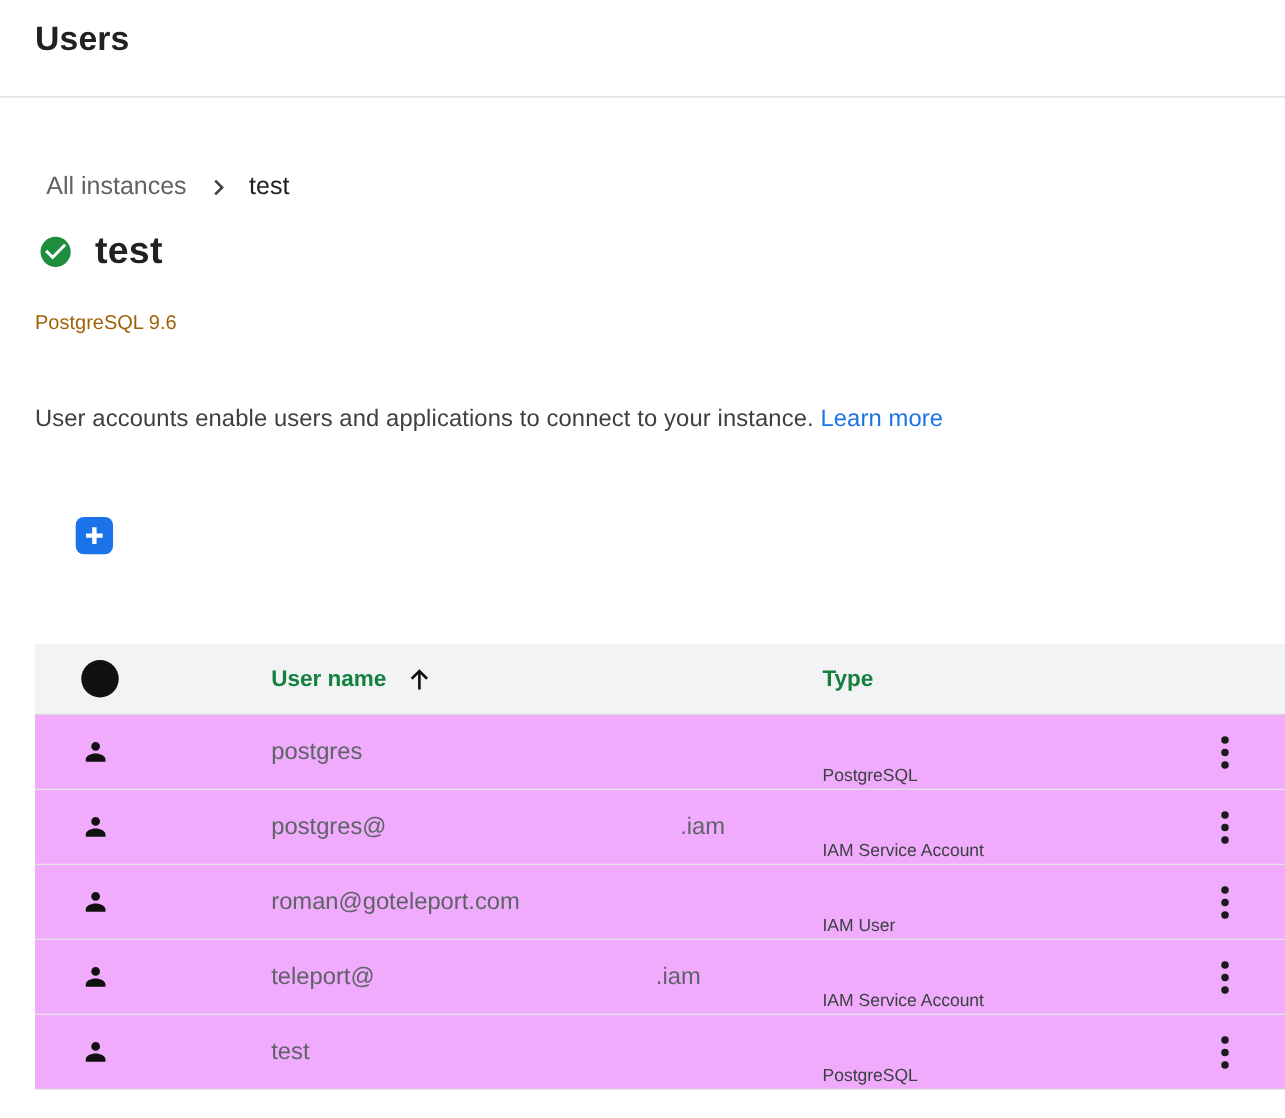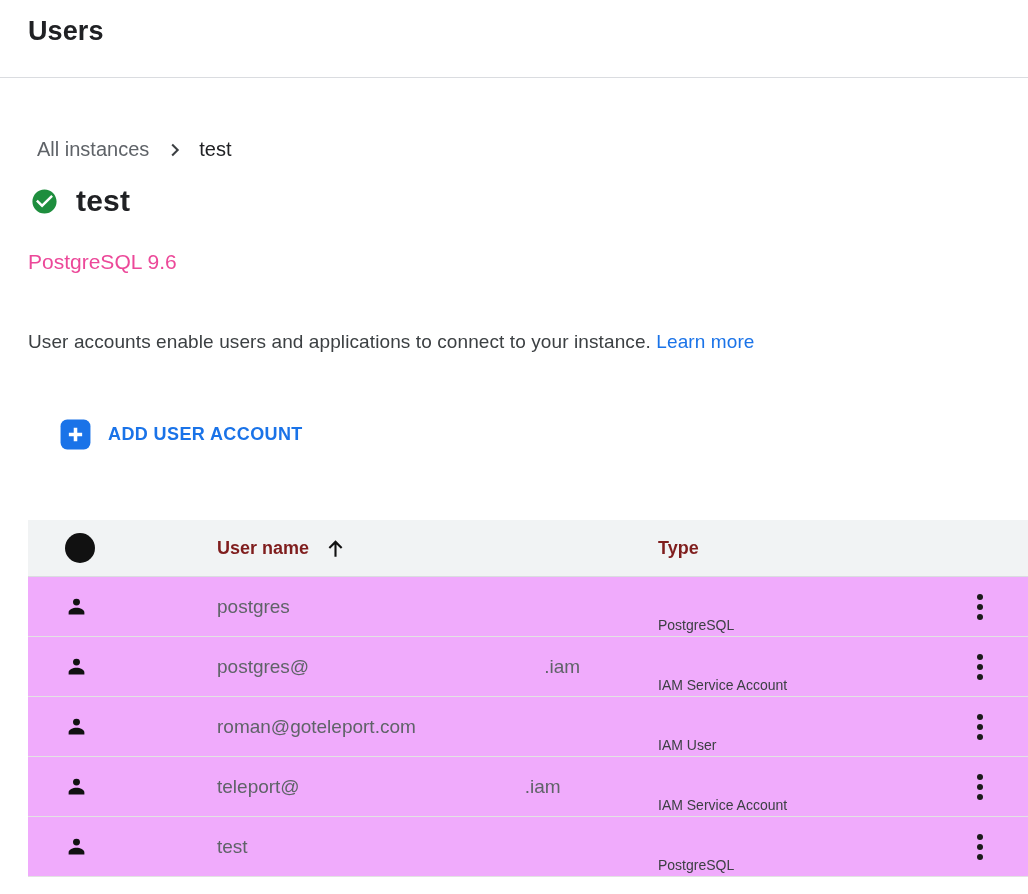--- a/index.html
+++ b/index.html
@@ -45,22 +45,22 @@
   .check-circle { display: inline-flex; margin-left: 2px; }
   .instance-name {
     margin-left: 17px;
     font-size: 30px;
     font-weight: 700;
     color: #202124;
     letter-spacing: 0.2px;
   }
   .instance-version {
     margin-top: 32px;
-    font-size: 21px;
-    color: #ec4899;
+    font-size: 16px;
+    color: #a16207;
   }
   .description {
     margin-top: 57px;
     font-size: 19px;
     color: #3c4043;
     letter-spacing: 0.1px;
   }
   .learn-more {
     color: #1a73e8;
     cursor: pointer;
@@ -108,21 +108,21 @@
   .cell-icon { padding-left: 35px; display: flex; align-items: center; }
   .header-circle {
     width: 30px; height: 30px;
     border-radius: 50%;
     background: #111;
     margin-left: 2px;
   }
   .col-label {
     font-size: 18px;
     font-weight: 700;
-    color: #7f1d1d;
+    color: #15803d;
     display: flex;
     align-items: center;
   }
   .sort-arrow { display: inline-flex; margin-left: 15px; }
   .person-icon { display: inline-flex; }
   .cell-username {
     font-size: 19px;
     color: #5f6368;
     display: flex;
     align-items: baseline;
@@ -178,21 +178,20 @@
     <a class="learn-more">Learn more</a>
   </div>
 
   <button class="add-user-btn">
     <span class="plus-icon">
       <svg width="31" height="31" viewBox="0 0 28 28">
           <rect x="0.5" y="0.5" width="27" height="27" rx="6" fill="#1a73e8"></rect>
           <path d="M14 8v12M8 14h12" stroke="#fff" stroke-width="3.2"></path>
         </svg>
     </span>
-    <span class="add-user-label">ADD USER ACCOUNT</span>
   </button>
 
 </div>
 
 <div class="users-table">
 
   <div class="t-row t-header">
     <div class="cell-icon">
       <div class="header-circle"></div>
     </div>

